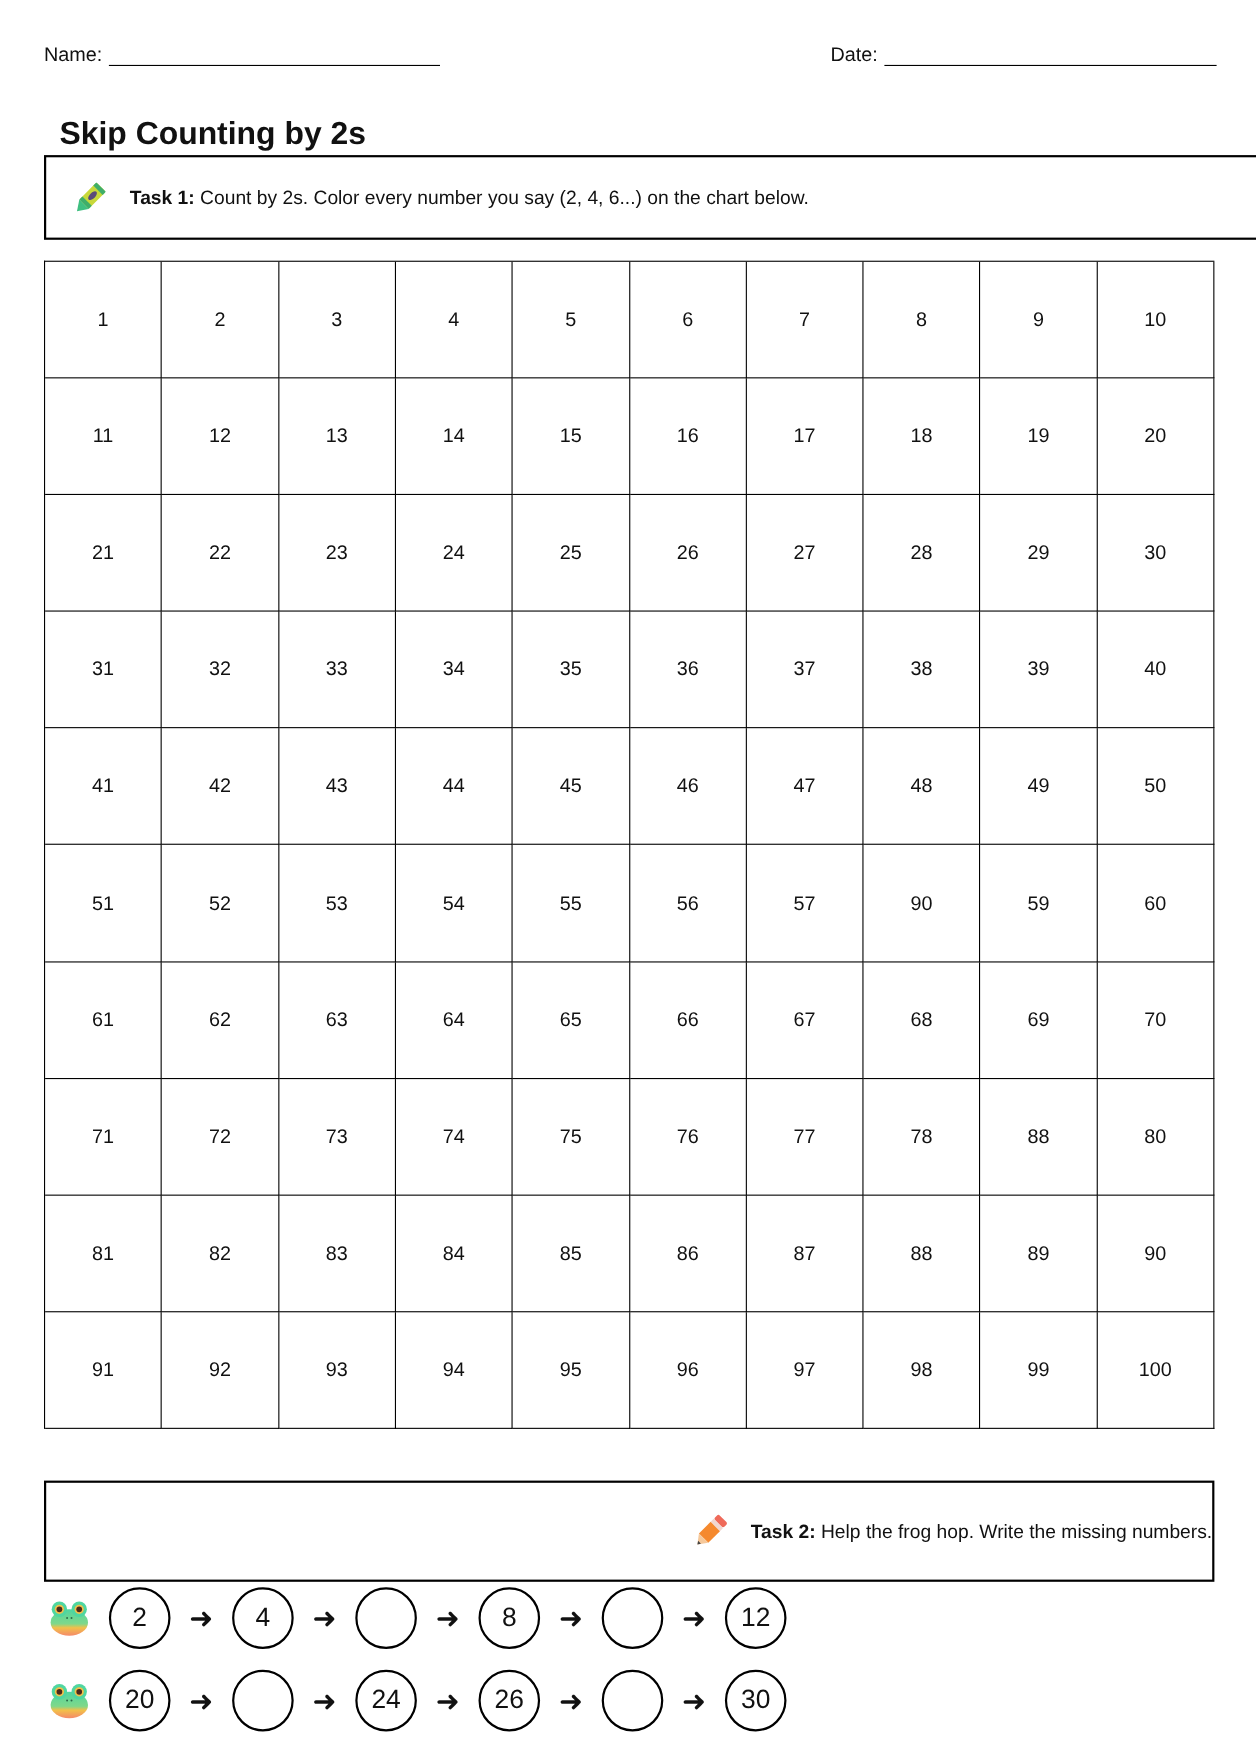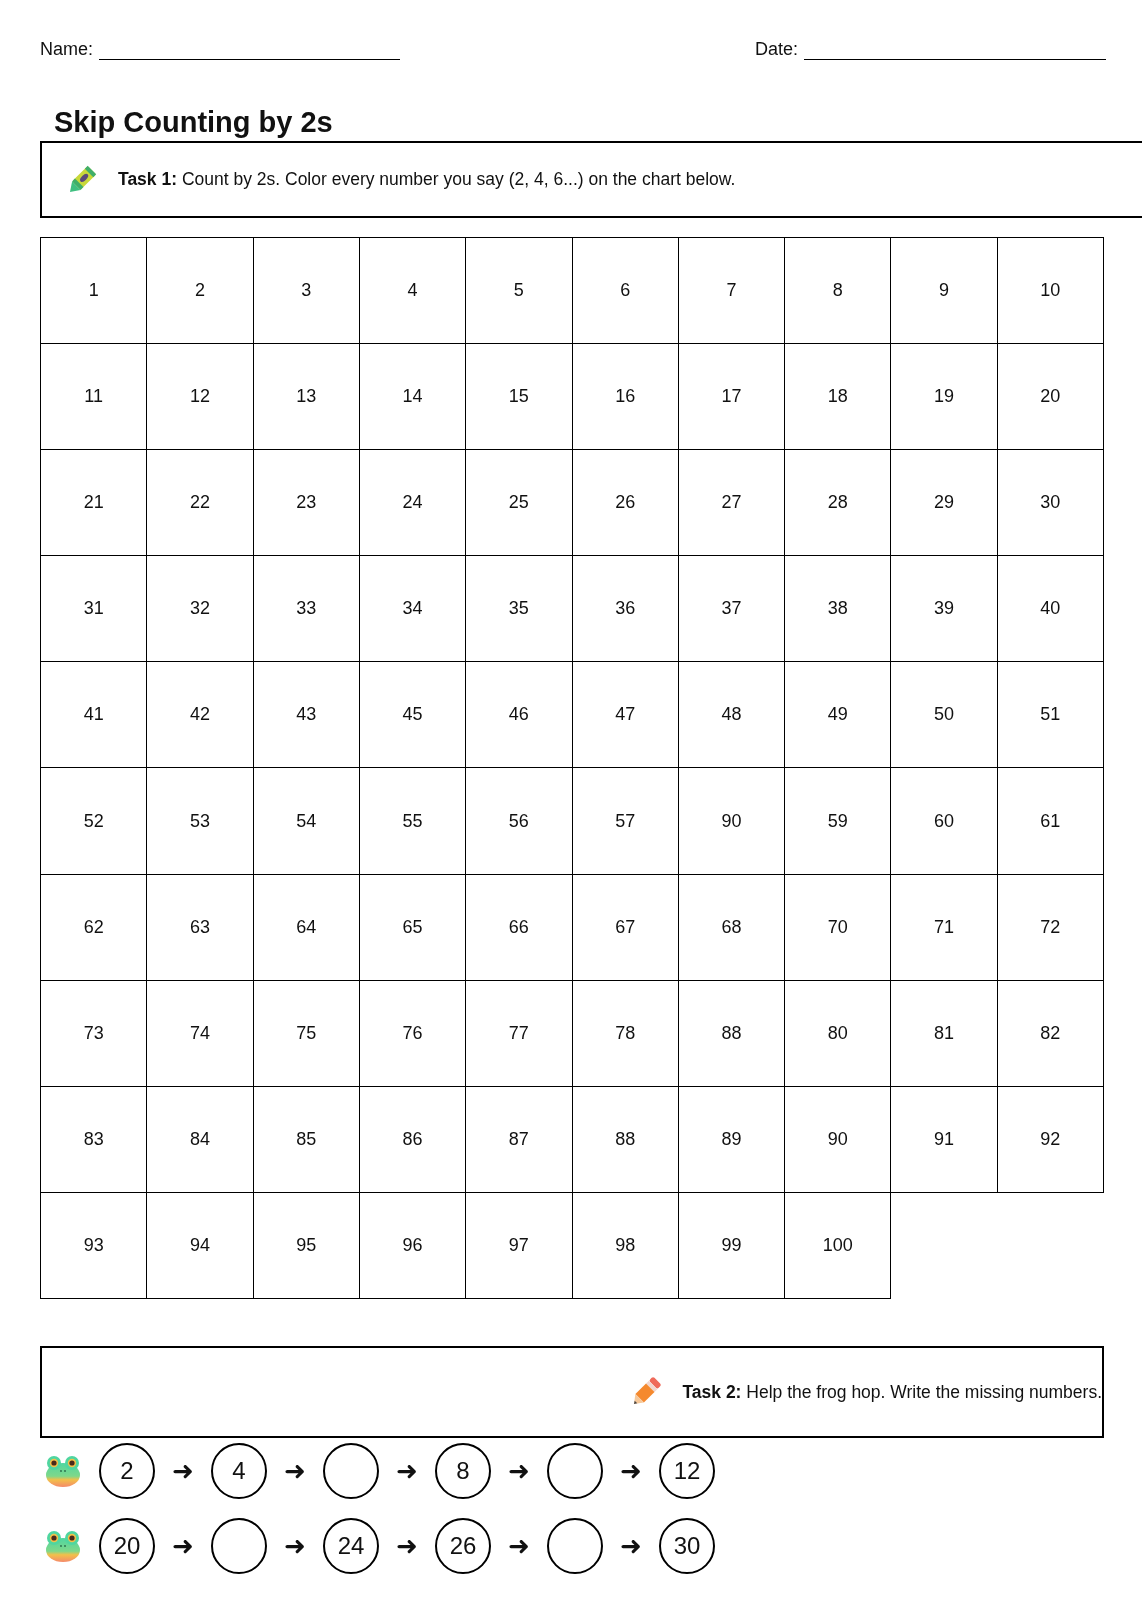--- a/index.html
+++ b/index.html
@@ -117,20 +117,21 @@
     <div class="cell">34</div>
     <div class="cell">35</div>
     <div class="cell">36</div>
     <div class="cell">37</div>
     <div class="cell">38</div>
     <div class="cell">39</div>
     <div class="cell">40</div>
     <div class="cell">41</div>
     <div class="cell">42</div>
     <div class="cell">43</div>
+    <div class="cell">44</div>
     <div class="cell">45</div>
     <div class="cell">46</div>
     <div class="cell">47</div>
     <div class="cell">48</div>
     <div class="cell">49</div>
     <div class="cell">50</div>
     <div class="cell">51</div>
     <div class="cell">52</div>
     <div class="cell">53</div>
     <div class="cell">54</div>
@@ -141,20 +142,21 @@
     <div class="cell">59</div>
     <div class="cell">60</div>
     <div class="cell">61</div>
     <div class="cell">62</div>
     <div class="cell">63</div>
     <div class="cell">64</div>
     <div class="cell">65</div>
     <div class="cell">66</div>
     <div class="cell">67</div>
     <div class="cell">68</div>
+    <div class="cell">69</div>
     <div class="cell">70</div>
     <div class="cell">71</div>
     <div class="cell">72</div>
     <div class="cell">73</div>
     <div class="cell">74</div>
     <div class="cell">75</div>
     <div class="cell">76</div>
     <div class="cell">77</div>
     <div class="cell">78</div>
     <div class="cell">88</div>

